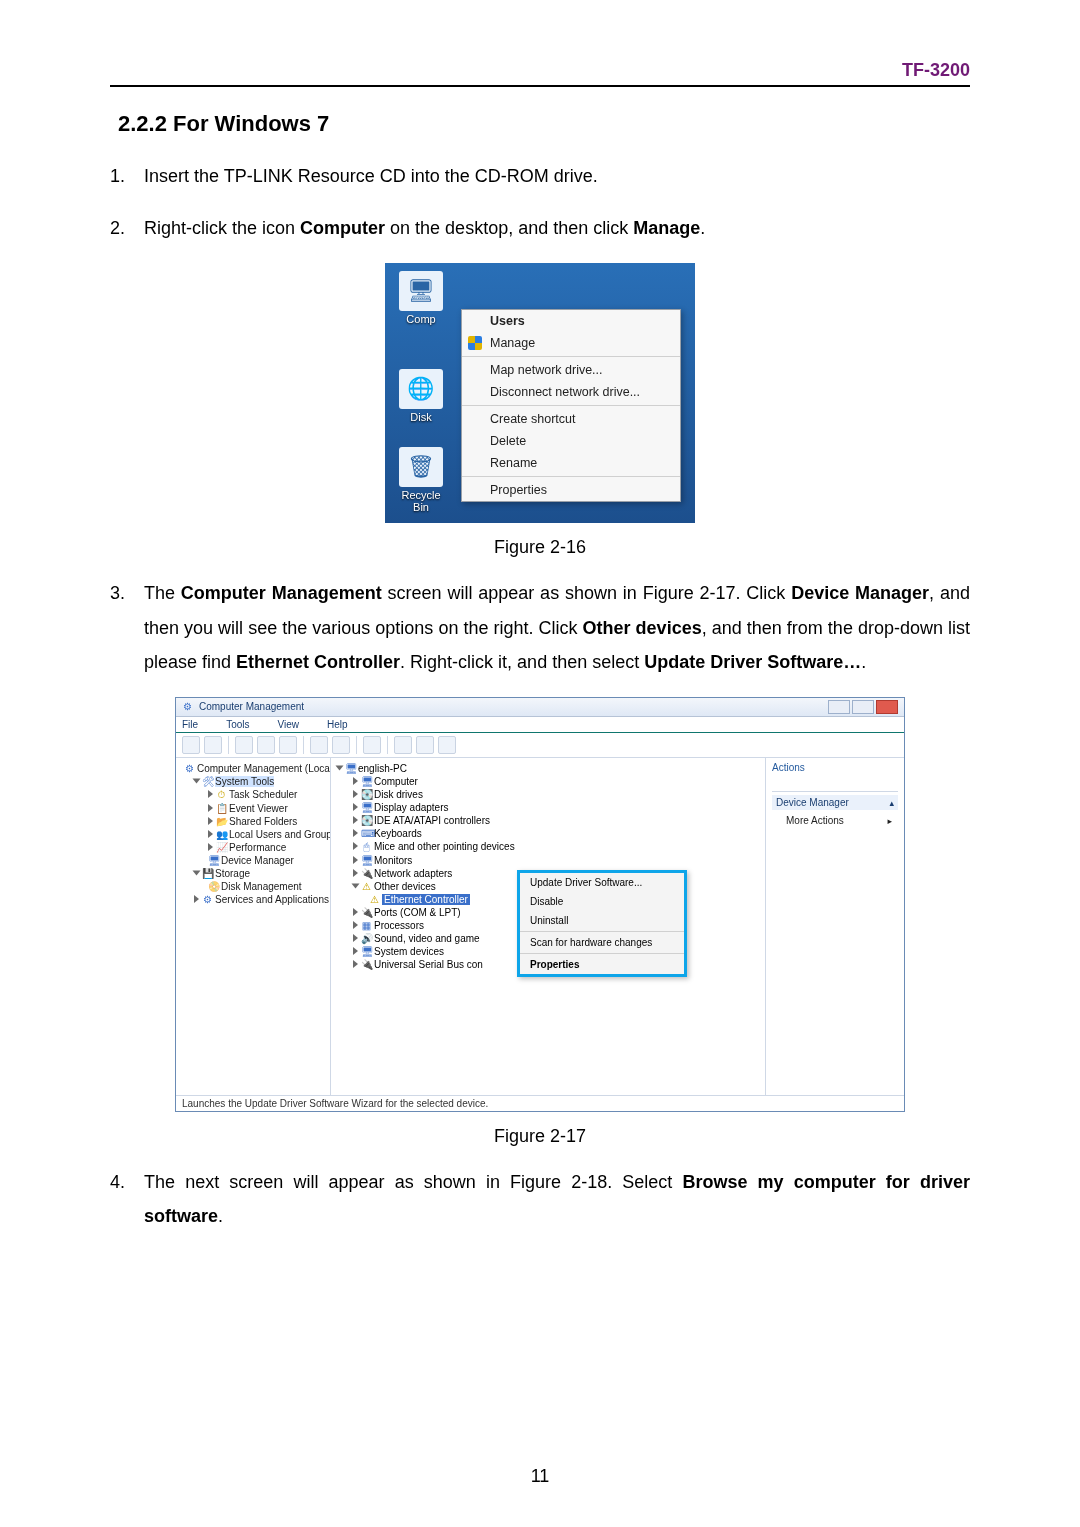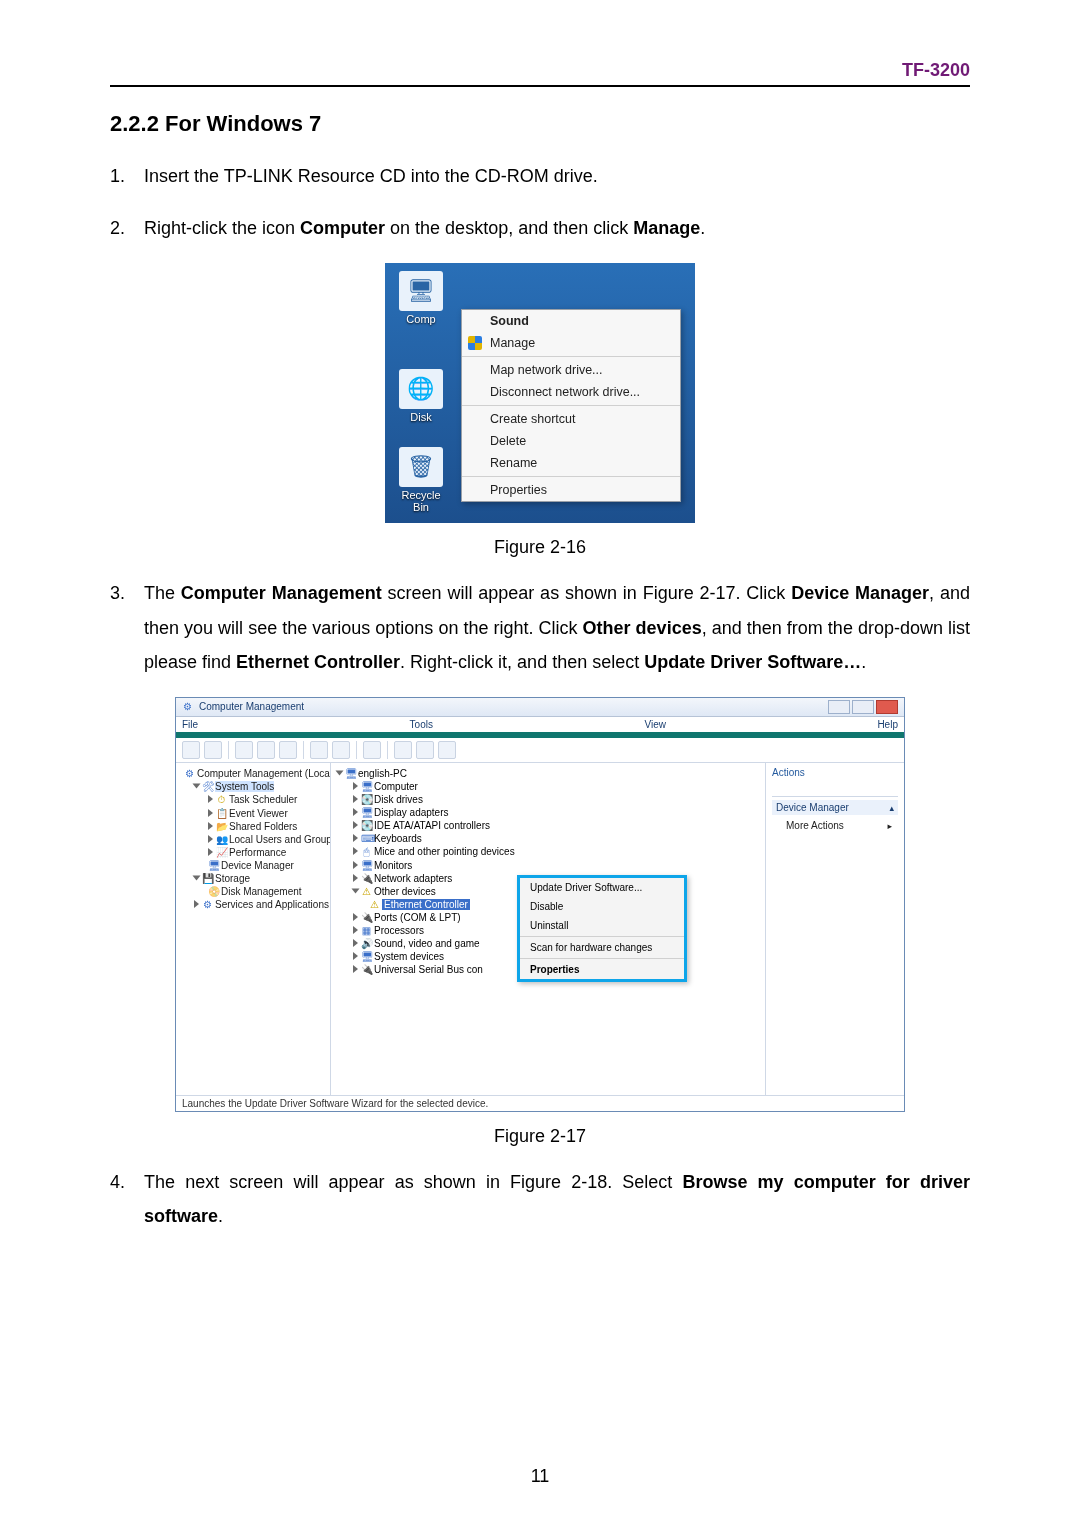--- a/index.html
+++ b/index.html
@@ -21,21 +21,21 @@
     font-size: 18px;
     padding-bottom: 4px;
   }
   .hdr-model { color: #701a75; }
   .hdr-name {
     background: #000;
     color: #fff;
     padding: 2px 10px;
   }
   .hr1 { border: none; border-top: 2px solid #000; margin-bottom: 24px; }
-  h3.section { font-size: 22px; font-weight: bold; margin: 10px 0 22px 0; }
+  h3.section { font-size: 22px; font-weight: bold; margin: 10px 0 22px 8px; }
   ol.steps { list-style: none; counter-reset: step; }
   ol.steps > li {
     counter-increment: step;
     position: relative;
     padding-left: 34px;
     font-size: 18px;
     line-height: 1.9;
     margin-bottom: 18px;
     text-align: justify;
   }
@@ -104,24 +104,24 @@
     background: linear-gradient(#f3f6fb,#dfe8f5);
     border-bottom: 1px solid #b6c3d6;
     padding: 2px 6px;
     display: flex; align-items: center; gap: 4px;
     color: #1a3e70;
   }
   .f17-title .winbtns { margin-left: auto; display: flex; gap: 2px; }
   .f17-title .wb { width: 22px; height: 14px; border: 1px solid #9db0cc; background:#e9eef7; }
   .f17-title .wb.close { background:#e05a4e; border-color:#b03a30; }
   .f17-menu {
-    border-bottom: 6px solid #0f766e;
+    border-bottom: 1px solid #0f766e;
     padding: 2px 6px;
     color: #1a3e70;
-    display: flex; gap: 12px; justify-content: space-between;
+    display: flex; gap: 28px;
   }
   .f17-tool {
     border-bottom: 1px solid #cfd8e6;
     padding: 3px 6px;
     display: flex; gap: 4px; align-items: center;
   }
   .tbtn { width: 18px; height: 18px; border: 1px solid #c9d3e2; background:#eef3fa; border-radius:2px; }
   .tsep { width:1px; height:18px; background:#cfd8e6; margin:0 2px; }
   .f17-body { flex:1; display: flex; min-height:0; }
   .f17-left {
@@ -206,21 +206,21 @@
     <div class="desk-icon" style="margin-top:44px">
       <div class="glyph">🌐</div>
       <div class="lbl">Disk</div>
     </div>
     <div class="desk-icon" style="margin-top:24px">
       <div class="glyph">🗑</div>
       <div class="lbl">Recycle Bin</div>
     </div>
 
     <div class="ctx">
-      <div class="row bold">Sound</div>
+      <div class="row bold">Users</div>
       <div class="row">
         <span class="shield"></span>
         <span>Manage</span>
       </div>
       <div class="sep"></div>
       <div class="row">Map network drive...</div>
       <div class="row">Disconnect network drive...</div>
       <div class="sep"></div>
       <div class="row">Create shortcut</div>
       <div class="row">Delete</div>

